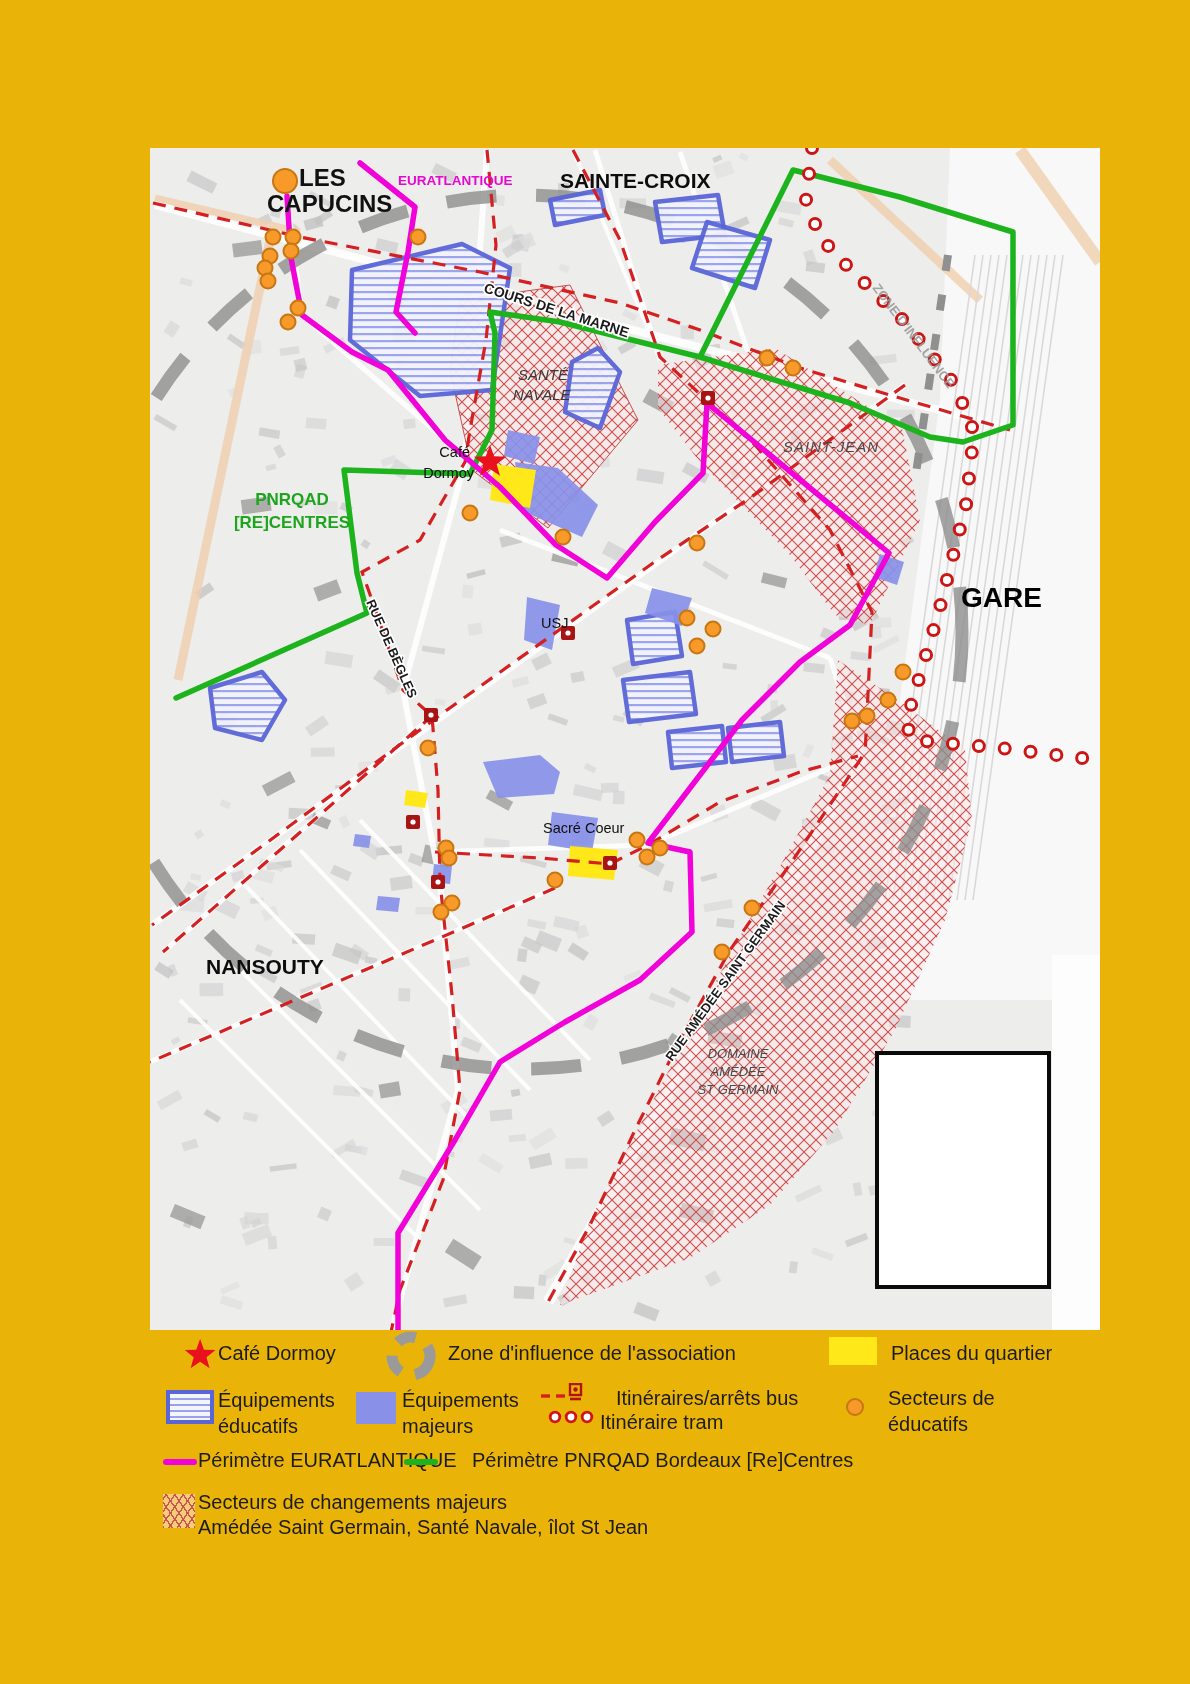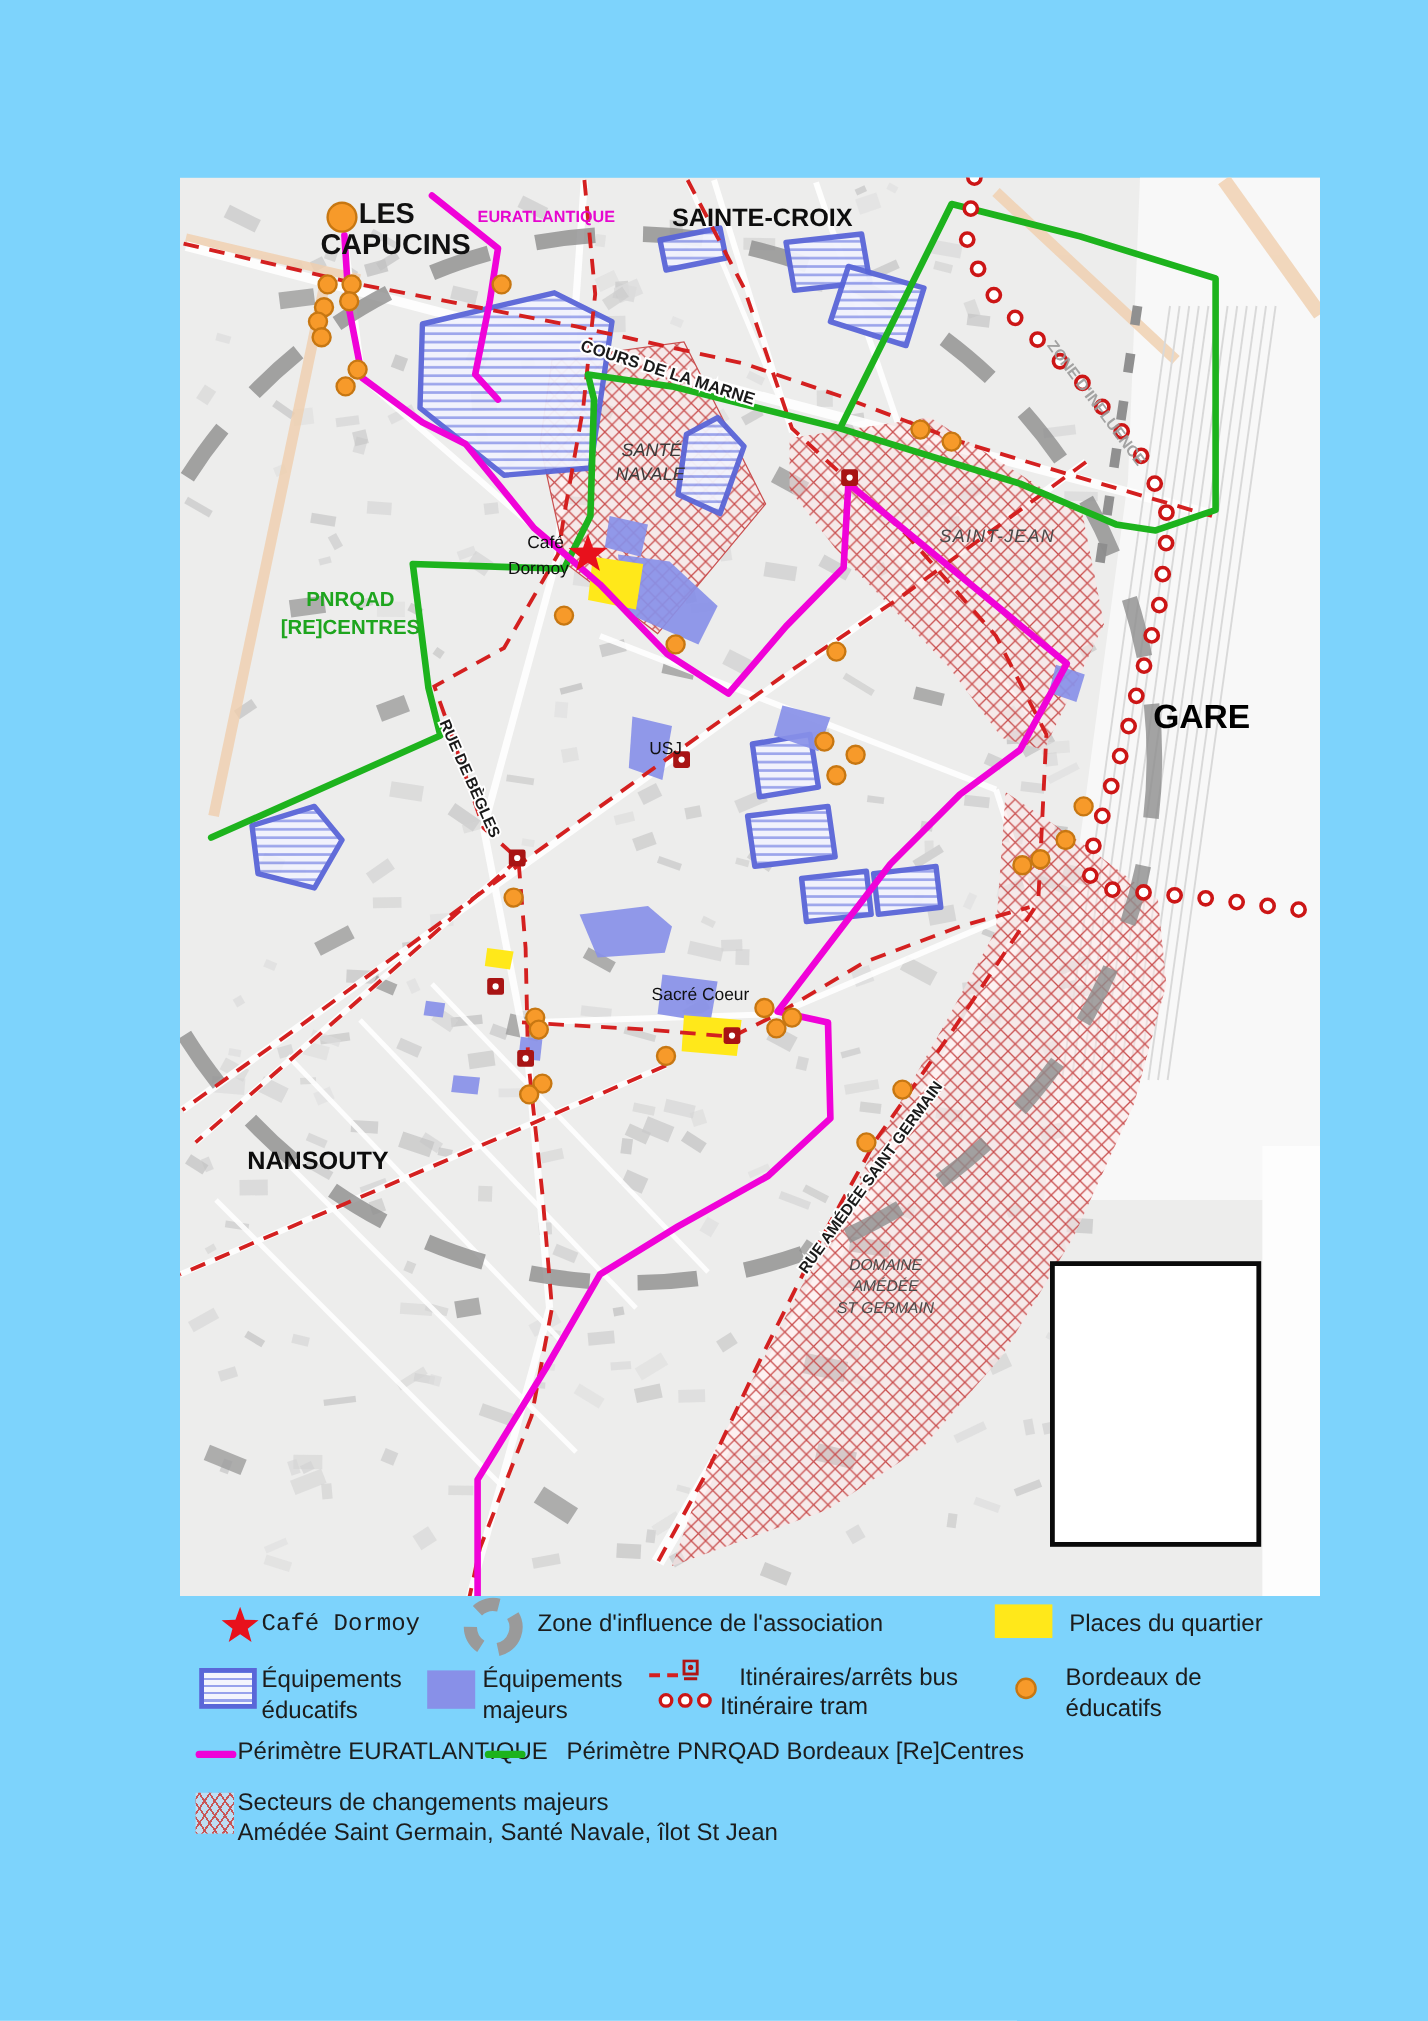--- a/index.html
+++ b/index.html
@@ -1,17 +1,17 @@
 <!DOCTYPE html>
 <html><head>
 <meta charset="utf-8">
 <style>
   html,body{margin:0;padding:0;background:#fff;}
   body{width:1190px;height:1684px;position:relative;font-family:"Liberation Sans",sans-serif;overflow:hidden;}
-  .page{position:absolute;inset:0;background:#7dd3fc;}
+  .page{position:absolute;inset:0;background:#eab308;}
   #map-svg{position:absolute;left:150px;top:148px;width:950px;height:1182px;}
   
   text{font-family:"Liberation Sans",sans-serif;}
   .t-big{font-weight:700;font-size:24px;fill:#111;}
   .t-big2{font-weight:700;font-size:21px;fill:#0d0d0d;}
   .t-big3{font-weight:700;font-size:28px;fill:#000;}
   .t-mag{font-weight:700;font-size:13.5px;fill:#e607cf;}
   .t-road{font-weight:700;font-size:14px;fill:#1a1a1a;paint-order:stroke;stroke:#fff;stroke-width:3.5px;}
   .t-road2{font-weight:700;font-size:13px;fill:#1a1a1a;paint-order:stroke;stroke:#fff;stroke-width:3px;}
   .t-gray{font-weight:700;font-size:13px;fill:#9b9b9b;opacity:.9;}
@@ -616,21 +616,21 @@
           <polygon points="973,1239 991,1243 981,1267" fill="#e01010"></polygon>
         </g>
       </g>
   </svg>
 
   <div>
 
     <svg style="position:absolute;left:183px;top:1338px;" width="36" height="34">
       <path d="M18,0 L22.1,11.3 34.2,11.7 24.7,19.2 28,30.8 18,24 8,30.8 11.3,19.2 1.8,11.7 13.9,11.3 Z" fill="#e8111c" transform="translate(0,1) scale(0.95)"></path>
     </svg>
-    <span class="lg-label" style="left:218px;top:1342px;font-family:Liberation Mono, monospace;">Café Dormoy</span>
+    <span class="lg-label" style="left:218px;top:1342px;">Café Dormoy</span>
 
     <svg style="position:absolute;left:383px;top:1331px;" width="60" height="52">
       <circle cx="28" cy="25" r="19" fill="none" stroke="#9a9a9a" stroke-width="11" stroke-dasharray="19 15" transform="rotate(20 28 25)"></circle>
     </svg>
     <span class="lg-label" style="left:448px;top:1342px;">Zone d'influence de l'association</span>
 
     <div class="lg-swatch-yellow" style="left:829px;top:1337px;"></div>
     <span class="lg-label" style="left:891px;top:1342px;">Places du quartier</span>
 
     <div class="lg-swatch-edu" style="left:166px;top:1390px;"></div>
@@ -651,21 +651,21 @@
     <span class="lg-label" style="left:592px;top:1387px;margin-left:24px;">Itinéraires/arrêts bus</span>
 
     <svg style="position:absolute;left:548px;top:1409px;" width="50" height="16">
       <circle cx="7" cy="8" r="4.8" fill="#fff" stroke="#cc1616" stroke-width="2.8"></circle>
       <circle cx="23" cy="8" r="4.8" fill="#fff" stroke="#cc1616" stroke-width="2.8"></circle>
       <circle cx="39" cy="8" r="4.8" fill="#fff" stroke="#cc1616" stroke-width="2.8"></circle>
     </svg>
     <span class="lg-label" style="left:600px;top:1411px;">Itinéraire tram</span>
 
     <div class="lg-orange" style="left:846px;top:1398px;"></div>
-    <span class="lg-label" style="left:888px;top:1387px;">Bordeaux de</span>
+    <span class="lg-label" style="left:888px;top:1387px;">Secteurs de</span>
     <span class="lg-label" style="left:888px;top:1413px;">éducatifs</span>
 
     <div class="lg-line" style="left:163px;top:1459px;background:#f002d8;"></div>
     <span class="lg-label" style="left:198px;top:1449px;">Périmètre EURATLANTIQUE</span>
     <div class="lg-line" style="left:404px;top:1459px;background:#1db31d;"></div>
     <span class="lg-label" style="left:440px;top:1449px;margin-left:32px;">Périmètre PNRQAD Bordeaux [Re]Centres</span>
 
     <div class="lg-hatch" style="left:163px;top:1494px;"></div>
     <span class="lg-label" style="left:198px;top:1491px;">Secteurs de changements majeurs</span>
     <span class="lg-label" style="left:198px;top:1516px;">Amédée Saint Germain, Santé Navale, îlot St Jean</span>

